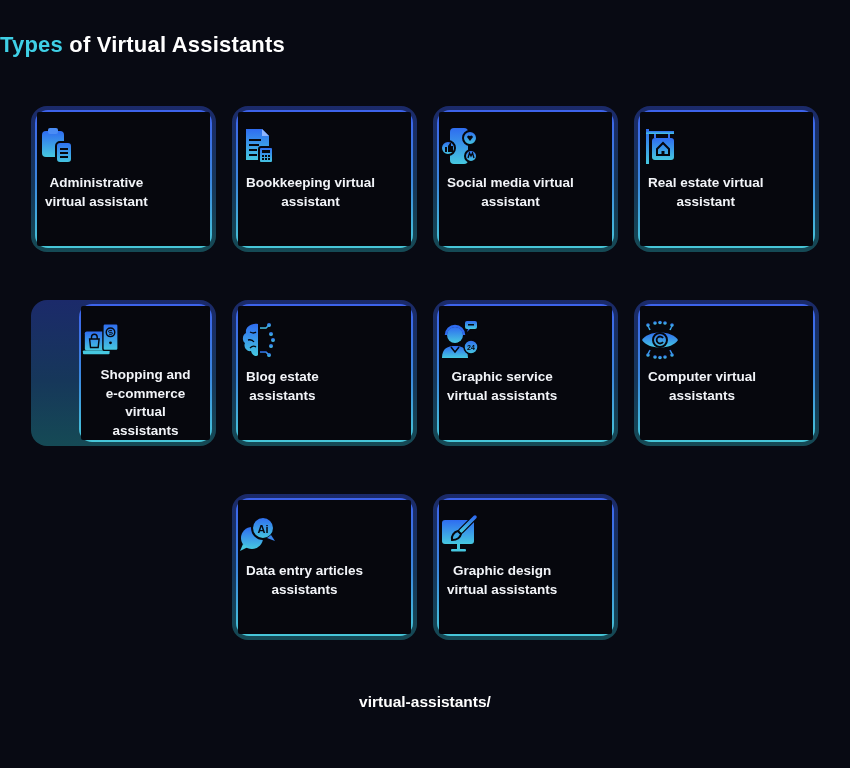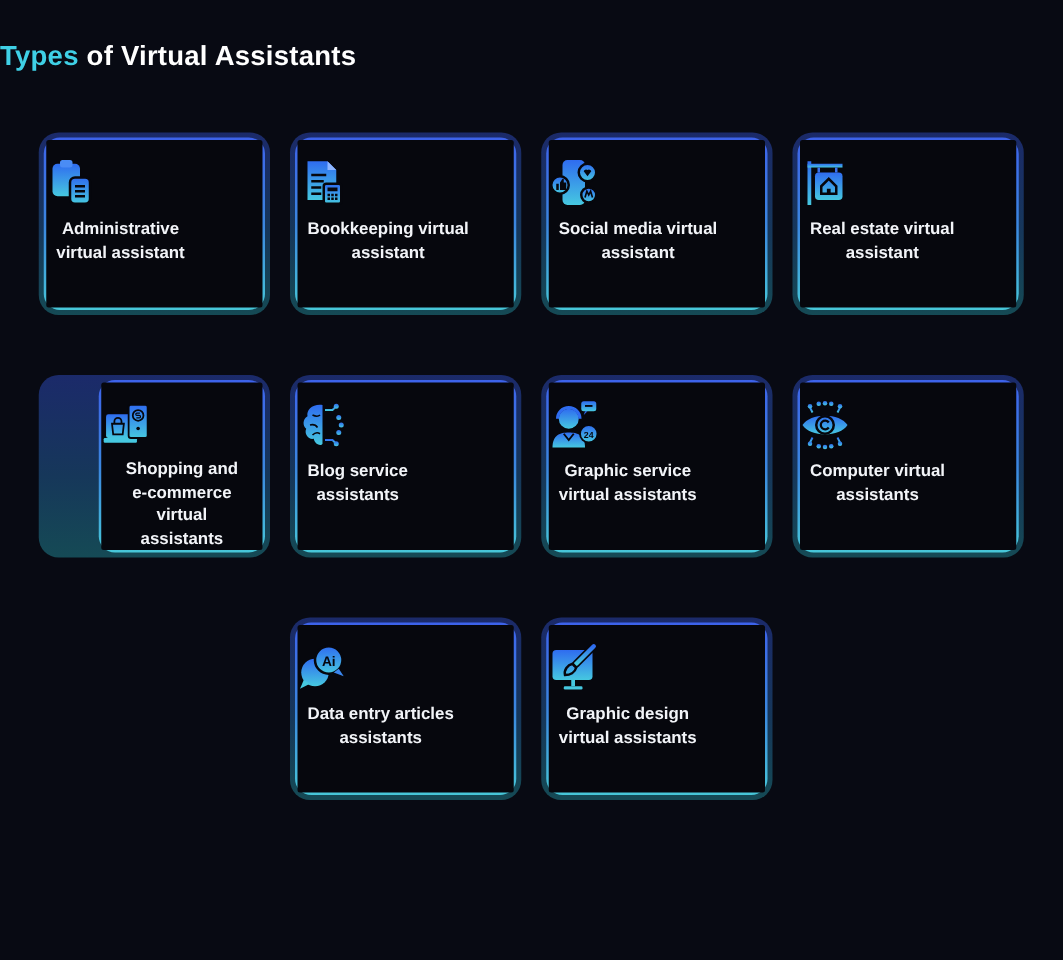--- a/index.html
+++ b/index.html
@@ -225,21 +225,21 @@
       </g>
       <g fill="url(#ig)">
         <circle cx="31" cy="5" r="2"></circle>
         <circle cx="33" cy="14" r="2"></circle>
         <circle cx="35" cy="20" r="2"></circle>
         <circle cx="33" cy="26" r="2"></circle>
         <circle cx="31" cy="35" r="2"></circle>
       </g>
     </svg>
     <div class="label">
-      <span>Blog service</span>
+      <span>Blog estate</span>
       <span>assistants</span>
     </div>
   </div>
     </div>
 </div>
 
 <div class="card" style="left:433px; top:300px;">
   <div class="card-inner">
       <div class="card-body">
     <svg class="icon" viewBox="0 0 40 40">
@@ -333,13 +333,14 @@
     </svg>
     <div class="label">
       <span>Graphic design</span>
       <span>virtual assistants</span>
     </div>
   </div>
     </div>
 </div>
 
 <div class="footer">
+  <span>virtual-assistants/</span>
 </div>
 
 </body></html>

